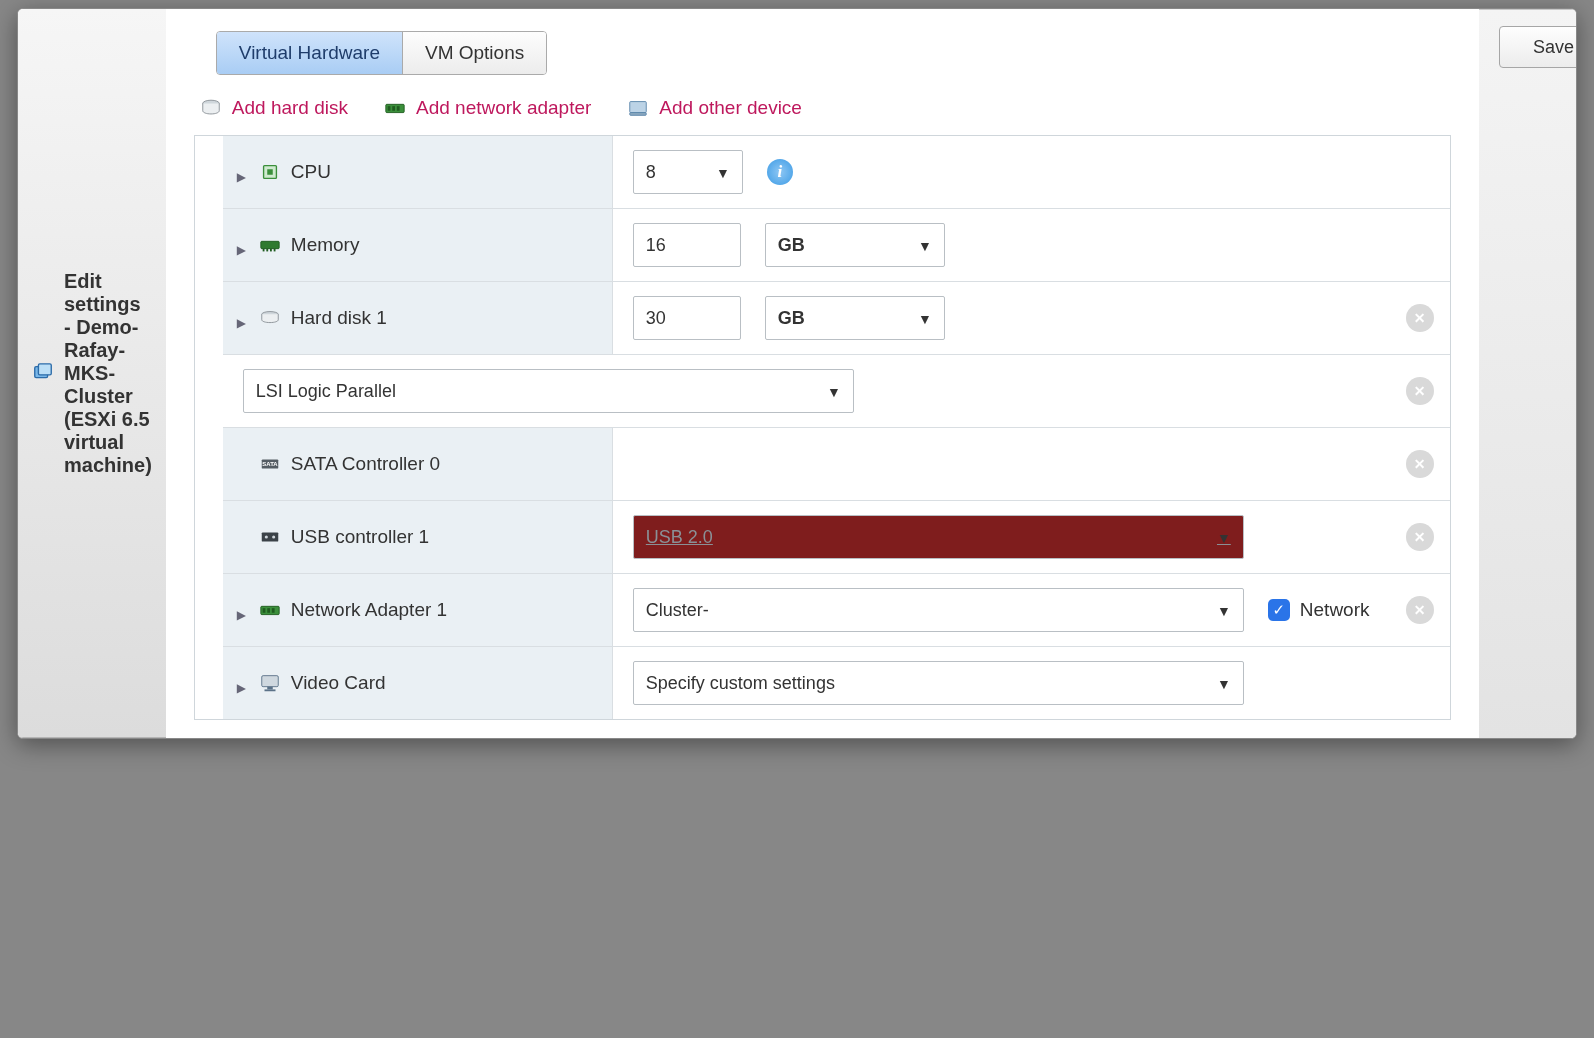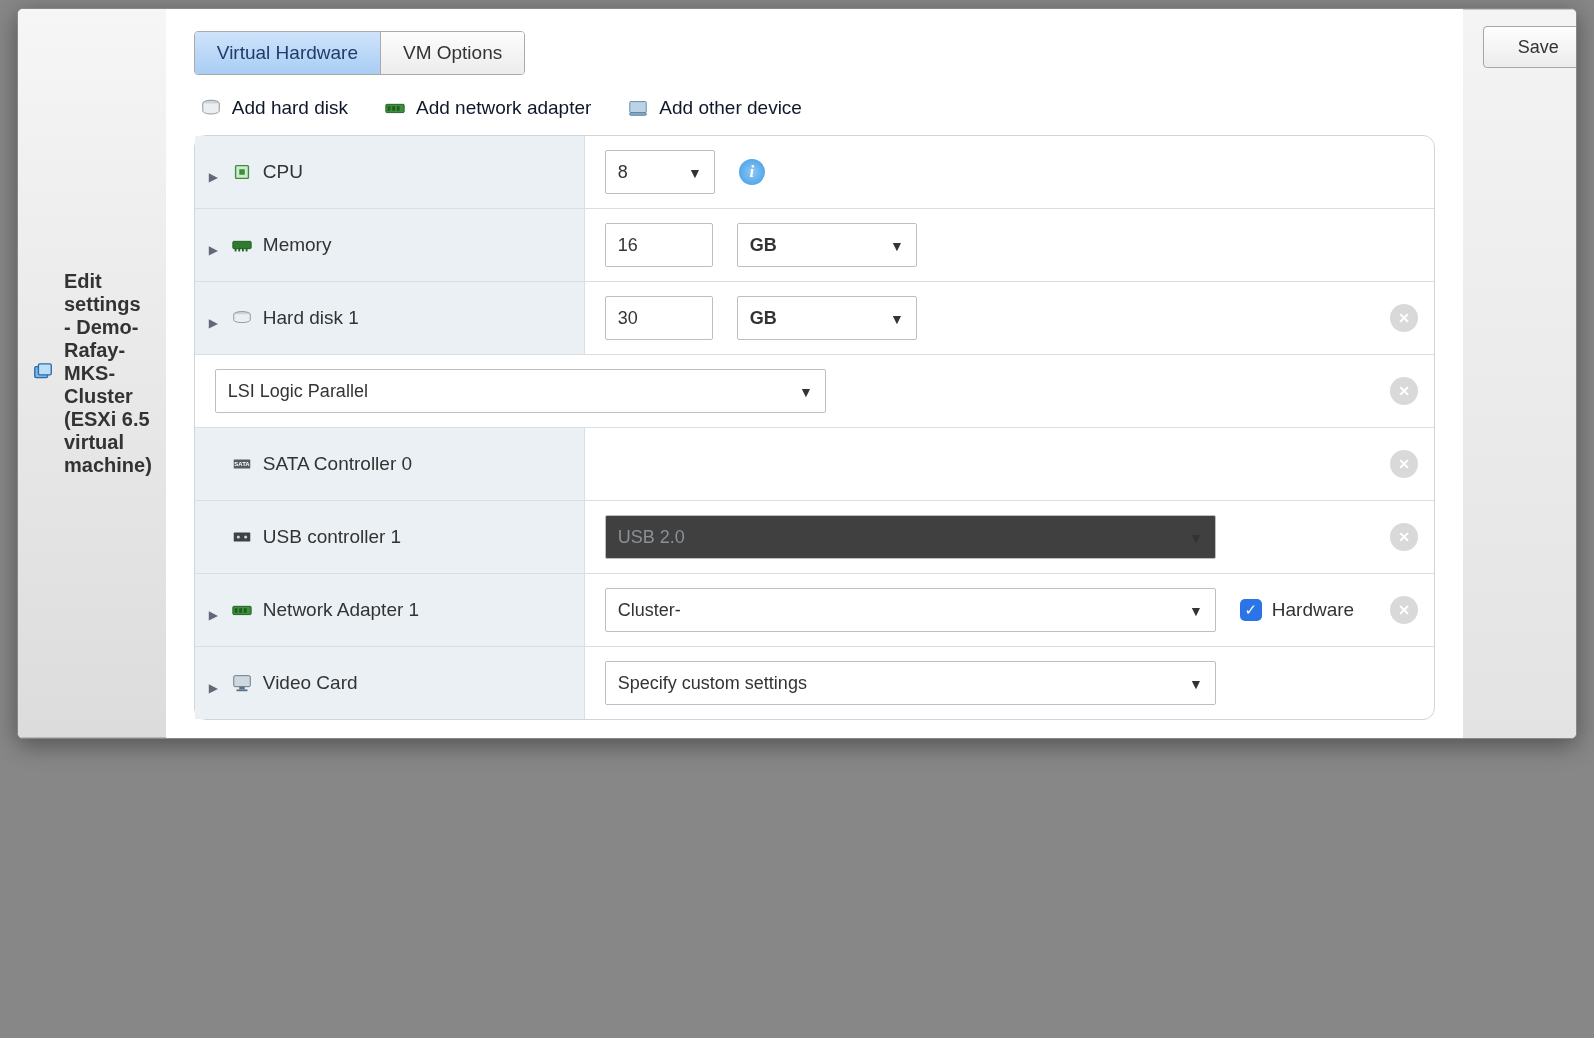--- a/index.html
+++ b/index.html
@@ -24,39 +24,40 @@
     gap:10px;
     padding: 8px 14px;
     background: linear-gradient(#f6f6f6,#dcdcdc);
     border-bottom: 1px solid #b5b5b5;
   }
   .titlebar svg { flex:none; }
   .titlebar-text { font-weight:700; color:#333; font-size:20px; }
 
   .body { padding: 22px 28px 18px; background:#fff; }
 
-  .tabs { display:flex; border:1px solid #aaa; border-radius:4px; overflow:hidden; width:fit-content; margin-bottom:18px; }
+  .tabs { display:flex; border:1px solid #aaa; border-radius:4px; overflow:hidden; width:fit-content; margin-bottom:18px;margin-left:22px; }
   .tab {
     padding: 10px 22px;
     font-size:19px;
     border-right:1px solid #aaa;
     background: linear-gradient(#fdfdfd,#ececec);
     cursor:pointer;
     user-select:none;
   }
   .tab:last-child { border-right:none; }
   .tab.active { background: linear-gradient(#cfe3fb,#a9cdf4); color:#1f3d6b; font-weight:500; }
 
   .toolbar { display:flex; gap:36px; align-items:center; padding: 4px 6px 16px; }
-  .tool-item { display:flex; align-items:center; gap:10px; cursor:pointer; color:#0f172a; font-size:19px; }
+  .tool-item { display:flex; align-items:center; gap:10px; cursor:pointer; color:#be185d; font-size:19px; }
   .tool-item svg { width:22px; height:22px; flex:none; }
 
   .grid {
     border:1px solid #cfd6db;
-    border-radius:12px;
+    border-radius:0;
+    padding-left:28px;
   }
   .row {
     display:flex;
     align-items:center;
     min-height:72px;
     border-bottom:1px solid #d9dee2;
   }
   .row:last-child { border-bottom:none; }
   .cell-label {
     width: 390px;
@@ -98,21 +99,21 @@
     display:flex;
     align-items:center;
     justify-content:space-between;
     gap:14px;
     cursor:pointer;
   }
   .select .caret::after { content:"▼"; font-size:14px; color:#333; }
   .select.small { width:110px; }
   .select.unit { width:180px;font-weight:bold; }
   .select.wide { width:611px; }
-  .select.disabled { background:#404040; color:#8a9096; cursor:default; }
+  .select.disabled { background:#7f1d1d; color:#8a9096; cursor:default;text-decoration:underline; }
   .textbox { width:108px; cursor:text; }
   .info-icon { width:26px; height:26px; border-radius:50%; background:radial-gradient(#8ec7f4,#3c9be5); color:#fff; display:flex; align-items:center; justify-content:center; font-weight:700; font-family:Georgia,serif; font-style:italic; cursor:help; }
   .info-icon::before { content:"i"; }
 
   .chk { display:flex; align-items:center; gap:10px; font-size:19px; cursor:pointer; user-select:none; }
   .chk-box { width:22px; height:22px; border-radius:5px; background:#2a74e8; display:flex; align-items:center; justify-content:center; color:#fff; font-size:15px; }
   .chk-box::before { content:"✓"; }
 
   .footer {
     background: linear-gradient(#f4f4f4,#e3e3e3);
@@ -307,21 +308,21 @@
             </svg>
           <span>Network Adapter 1</span>
         </div>
         <div class="cell-value">
           <div class="select wide">
             <span>Cluster-</span>
             <span class="caret"></span>
           </div>
           <label class="chk">
             <span class="chk-box"></span>
-            <span>Hardware</span>
+            <span>Network</span>
           </label>
         </div>
         <div class="cell-action">
           <div class="remove-btn"></div>
         </div>
       </div>
 
       <div class="row">
         <div class="cell-label">
           <span class="expander"></span>

